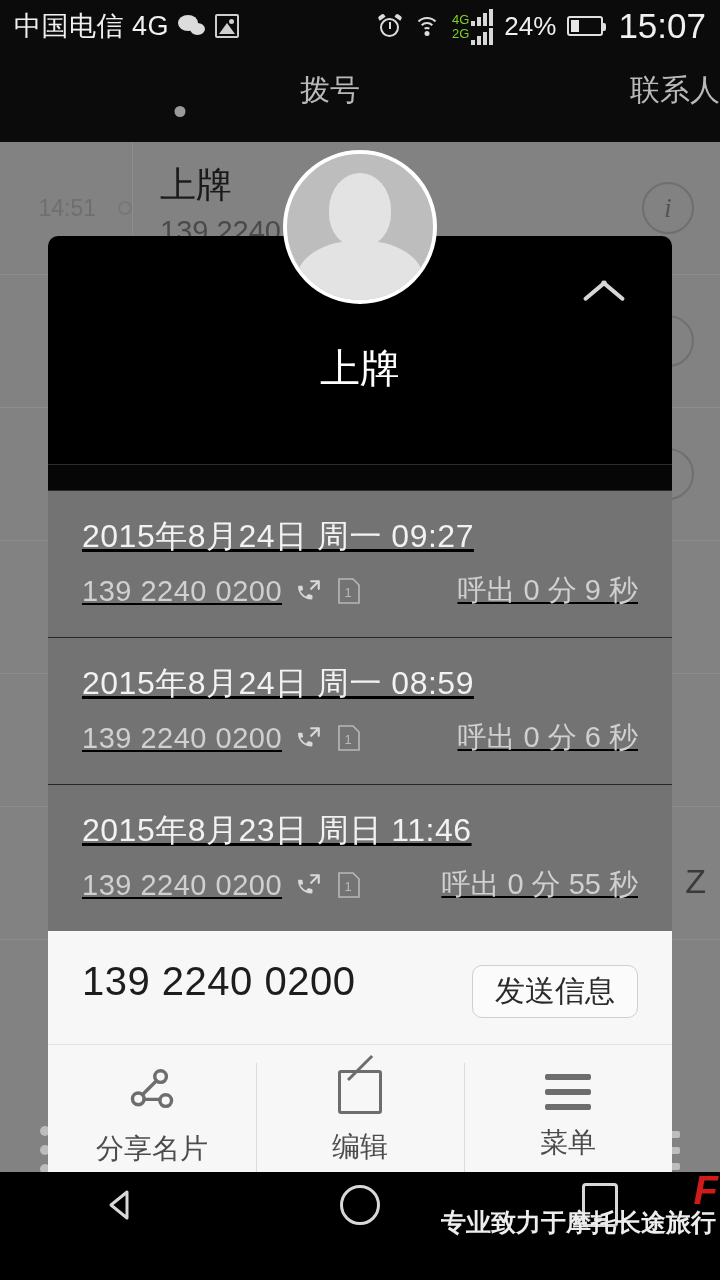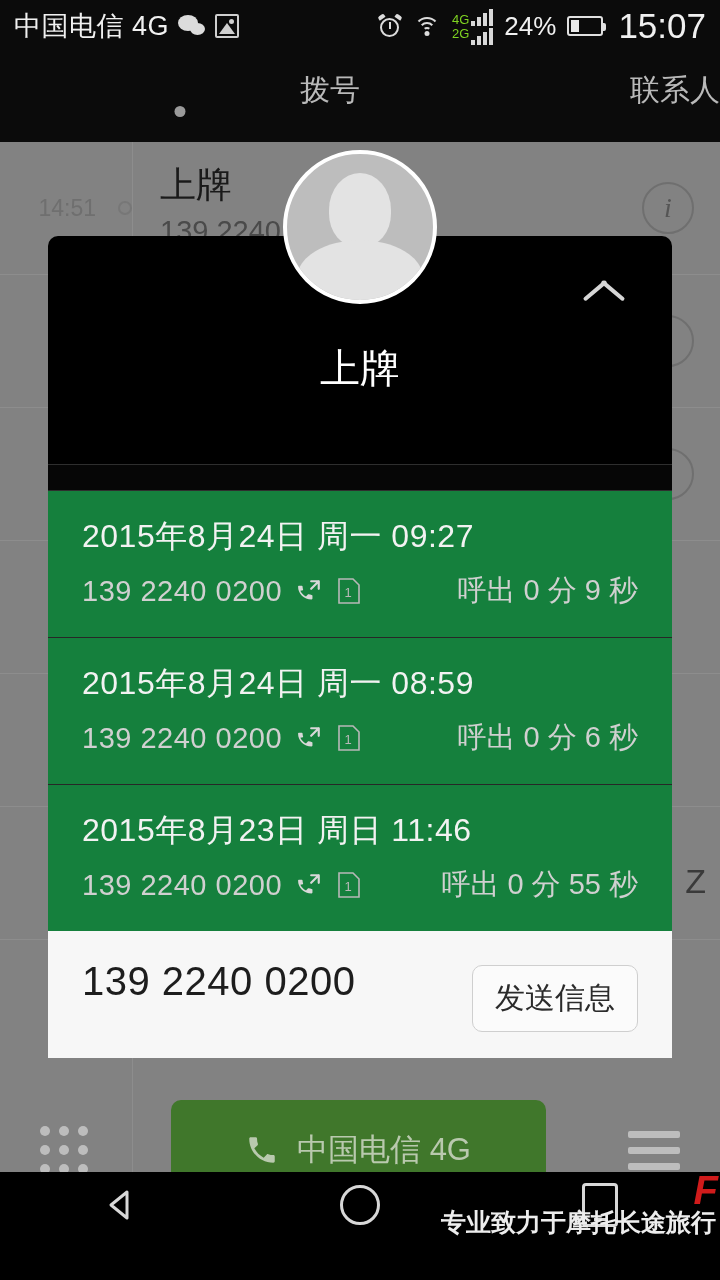--- a/index.html
+++ b/index.html
@@ -158,21 +158,21 @@
   .chev::before{ left:0; transform:rotate(-40deg); transform-origin:left center;}
   .chev::after{ right:0; transform:rotate(40deg); transform-origin:right center;}
   .card-name{
     position:absolute; left:0; right:0; top:105px; text-align:center;
     font-size:40px; color:#fff;
   }
   .strip{
     height:27px; background:#060606;
     border-top:1px solid #2e2e2e; border-bottom:1px solid #2e2e2e;
   }
-  .calls{ background:#15803d; }
+  .calls{ background:#737373;text-decoration:underline; }
   .call-row{
     padding:24px 34px 26px 34px; border-bottom:1px solid #272727;
   }
   .call-row:last-child{ border-bottom:none; }
   .call-date{ font-size:32px; color:#f2f2f2; letter-spacing:.5px; }
   .call-line2{
     margin-top:12px; display:flex; align-items:center;
   }
   .call-num{ font-size:29px; color:#d0d0d0; letter-spacing:.5px; }
   .ico-out{
@@ -185,21 +185,21 @@
 
   .numblock{
     background:#f7f7f7; border-radius:0 0 0 0;
     padding:28px 34px 26px 34px; display:flex; align-items:flex-start;
   }
   .num-big{ font-size:40px; color:#1d1d1d; letter-spacing:.5px; }
   .num-sub{ font-size:29px; color:#4a4a4a; margin-top:12px; }
   .send-btn{
     margin-left:auto; margin-top:6px;
     border:1px solid #cfcfcf; border-radius:10px; background:#fbfbfb;
-    padding:12px 22px; font-size:30px; color:#2b2b2b; white-space:nowrap;
+    padding:5px 22px; font-size:30px; color:#2b2b2b; white-space:nowrap;
   }
   .actions{
     background:#f7f7f7; border-radius:0 0 10px 10px;
     display:flex; border-top:1px solid #e2e2e2; height:146px;
   }
   .act{
     flex:1; display:flex; flex-direction:column; align-items:center;
     justify-content:center; gap:14px; position:relative;
   }
   .act + .act::before{
@@ -418,20 +418,43 @@
 
     </div>
 
     <div class="numblock">
       <div>
         <div class="num-big">139 2240 0200</div>
       </div>
       <div class="send-btn">发送信息</div>
     </div>
 
+    <div class="actions">
+      <div class="act">
+        <svg class="ic-share" viewBox="0 0 28 28">
+          <circle cx="19" cy="5" r="3.4" fill="none" stroke="#6d6d6d" stroke-width="2"></circle>
+          <circle cx="6" cy="18" r="3.4" fill="none" stroke="#6d6d6d" stroke-width="2"></circle>
+          <circle cx="22" cy="19" r="3.4" fill="none" stroke="#6d6d6d" stroke-width="2"></circle>
+          <path d="M16.6 7.4 8.4 15.6M9.4 18.3h9.2" stroke="#6d6d6d" stroke-width="2" fill="none" stroke-linecap="round"></path>
+        </svg>
+        <span class="act-label">分享名片</span>
+      </div>
+      <div class="act">
+        <span class="ic-edit"></span>
+        <span class="act-label">编辑</span>
+      </div>
+      <div class="act">
+        <span class="ic-menu">
+            <i></i>
+            <i></i>
+            <i></i>
+          </span>
+        <span class="act-label">菜单</span>
+      </div>
+    </div>
 
   </div>
 
   <div class="navbar">
     <div class="nav-btn">
       <svg width="42" height="42" viewBox="0 0 42 42">
         <path d="M28 8 12 21l16 13z" fill="none" stroke="#d8d8d8" stroke-width="3" stroke-linejoin="round"></path>
       </svg>
     </div>
     <div class="nav-btn">

